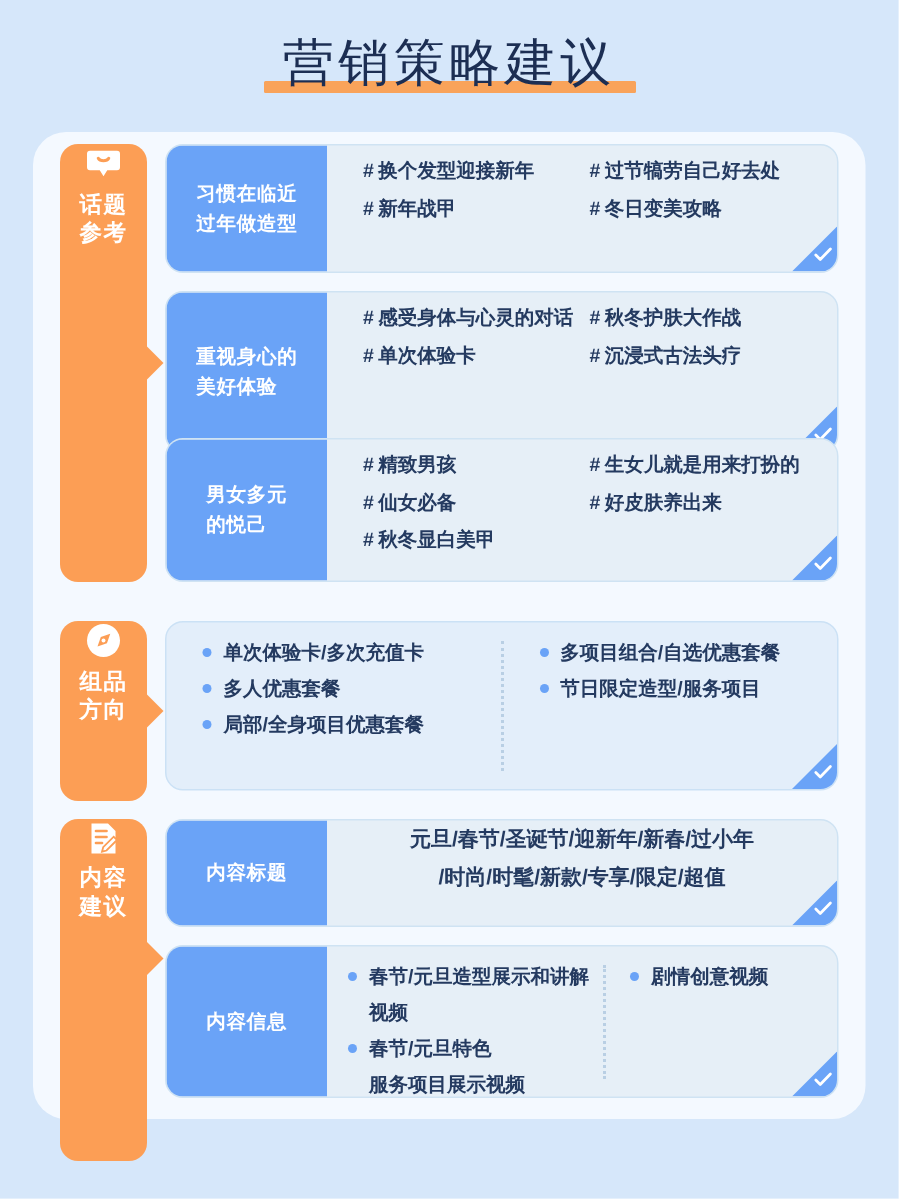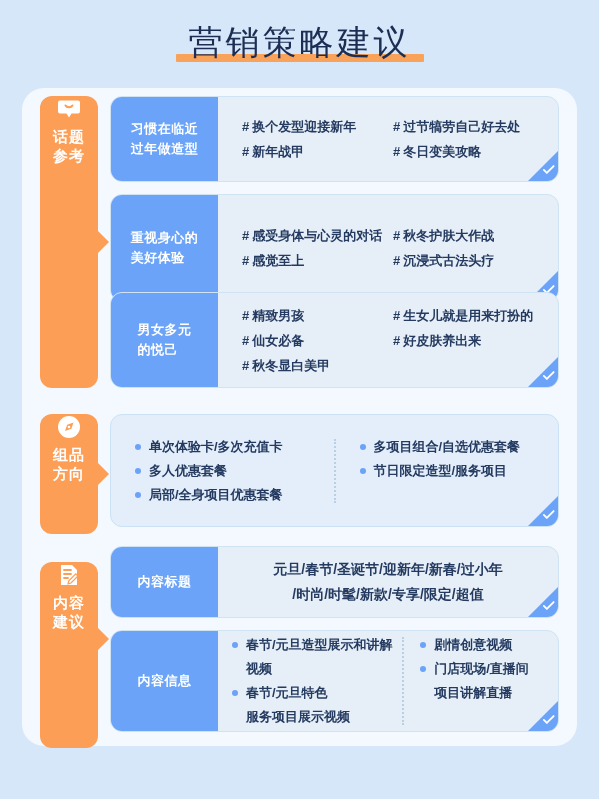--- a/index.html
+++ b/index.html
@@ -135,21 +135,20 @@
     display: flex;
     align-items: center;
     justify-content: center;
     white-space: pre-line;
     letter-spacing: 0.5px;
   }
   .row-body {
     flex: 1 1 auto;
     position: relative;
     display: flex;
-    align-items: center;
     padding: 0 14px;
     box-sizing: border-box;
   }
 
   
   .corner {
     position: absolute;
     right: 0;
     bottom: 0;
     width: 30px;
@@ -295,21 +294,21 @@
         </div>
       </div>
 
       <div class="row" style="top:98px;height:108px;">
         <div class="row-label">重视身心的
 美好体验</div>
         <div class="row-body">
           <div class="tag-cols">
             <div class="tag-col">
               <div class="tag"><span class="hash">#</span><span>感受身体与心灵的对话</span></div>
-              <div class="tag"><span class="hash">#</span><span>感觉至上</span></div>
+              <div class="tag"><span class="hash">#</span><span>单次体验卡</span></div>
             </div>
             <div class="tag-col">
               <div class="tag"><span class="hash">#</span><span>秋冬护肤大作战</span></div>
               <div class="tag"><span class="hash">#</span><span>沉浸式古法头疗</span></div>
             </div>
           </div>
           <div class="corner">
             <svg viewBox="0 0 14 14">
                 <path d="M2 7.5l3.2 3.2L12.5 3.3" stroke="#ffffff" stroke-width="2" fill="none" stroke-linecap="round" stroke-linejoin="round"></path>
               </svg>
@@ -372,21 +371,21 @@
           <div class="corner">
             <svg viewBox="0 0 14 14">
                 <path d="M2 7.5l3.2 3.2L12.5 3.3" stroke="#ffffff" stroke-width="2" fill="none" stroke-linecap="round" stroke-linejoin="round"></path>
               </svg>
           </div>
         </div>
       </div>
     </div>
 
     <div class="section" style="top:458px;height:192px;">
-      <div class="tab" style="top:16px;height:186px;">
+      <div class="tab" style="top:0;height:228px;font-family:Liberation Serif, serif;">
         <span class="tab-icon">
           <svg viewBox="0 0 26 26" width="26" height="26">
             <path d="M5 3h11l5 5v15H5z" fill="#ffffff"></path>
             <path d="M8 8h7M8 12h7M8 16h4" stroke="#fc9e55" stroke-width="1.8" stroke-linecap="round"></path>
             <path d="M22 14l-7 7-3 .8.8-3 7-7z" fill="#ffffff" stroke="#fc9e55" stroke-width="1.2"></path>
           </svg>
         </span>
         <span class="tab-label">内容
 建议</span>
       </div>
@@ -410,22 +409,20 @@
         <div class="row-body" style="padding:0;">
           <div class="bullet-cols" style="padding-left:14px;">
             <div class="bullet-col" style="flex:1.25 1 0;">
               <div class="bullet">春节/元旦造型展示和讲解视频</div>
               <div class="bullet">春节/元旦特色
 服务项目展示视频</div>
             </div>
             <div class="divider"></div>
             <div class="bullet-col second" style="flex:1 1 0;padding-left:16px;">
               <div class="bullet">剧情创意视频</div>
-              <div class="bullet">门店现场/直播间
-项目讲解直播</div>
             </div>
           </div>
           <div class="corner">
             <svg viewBox="0 0 14 14">
                 <path d="M2 7.5l3.2 3.2L12.5 3.3" stroke="#ffffff" stroke-width="2" fill="none" stroke-linecap="round" stroke-linejoin="round"></path>
               </svg>
           </div>
         </div>
       </div>
     </div>

